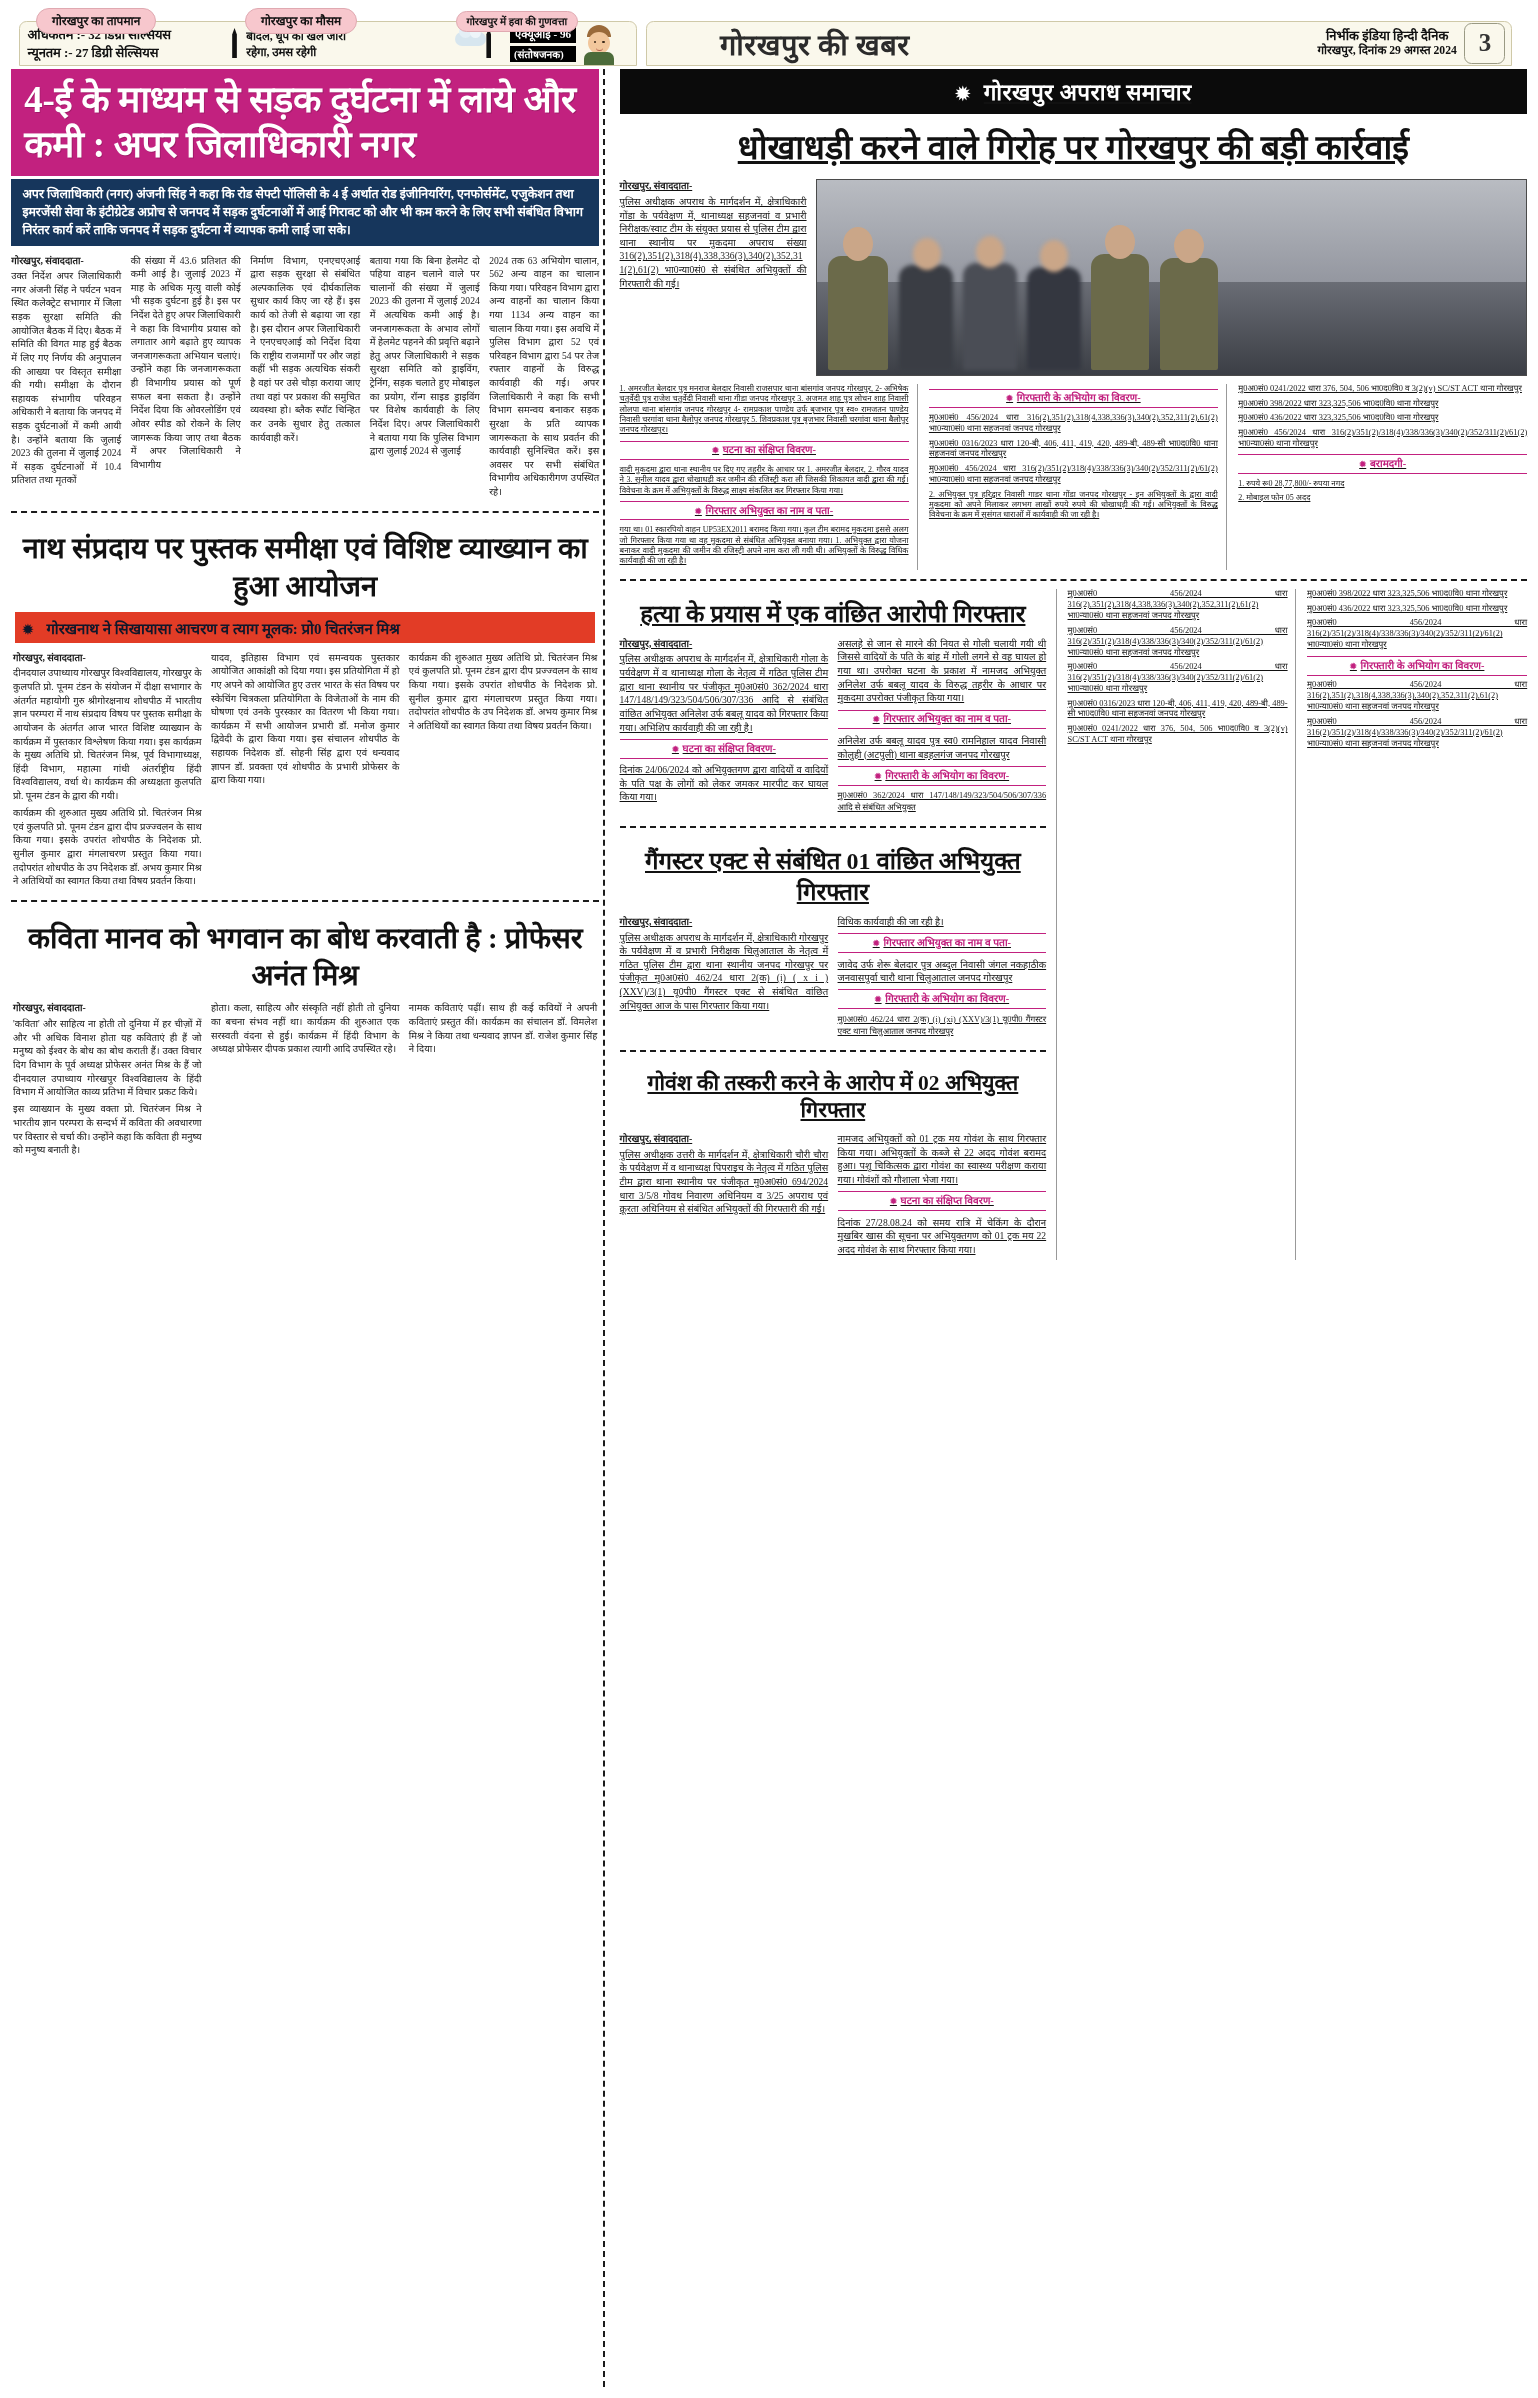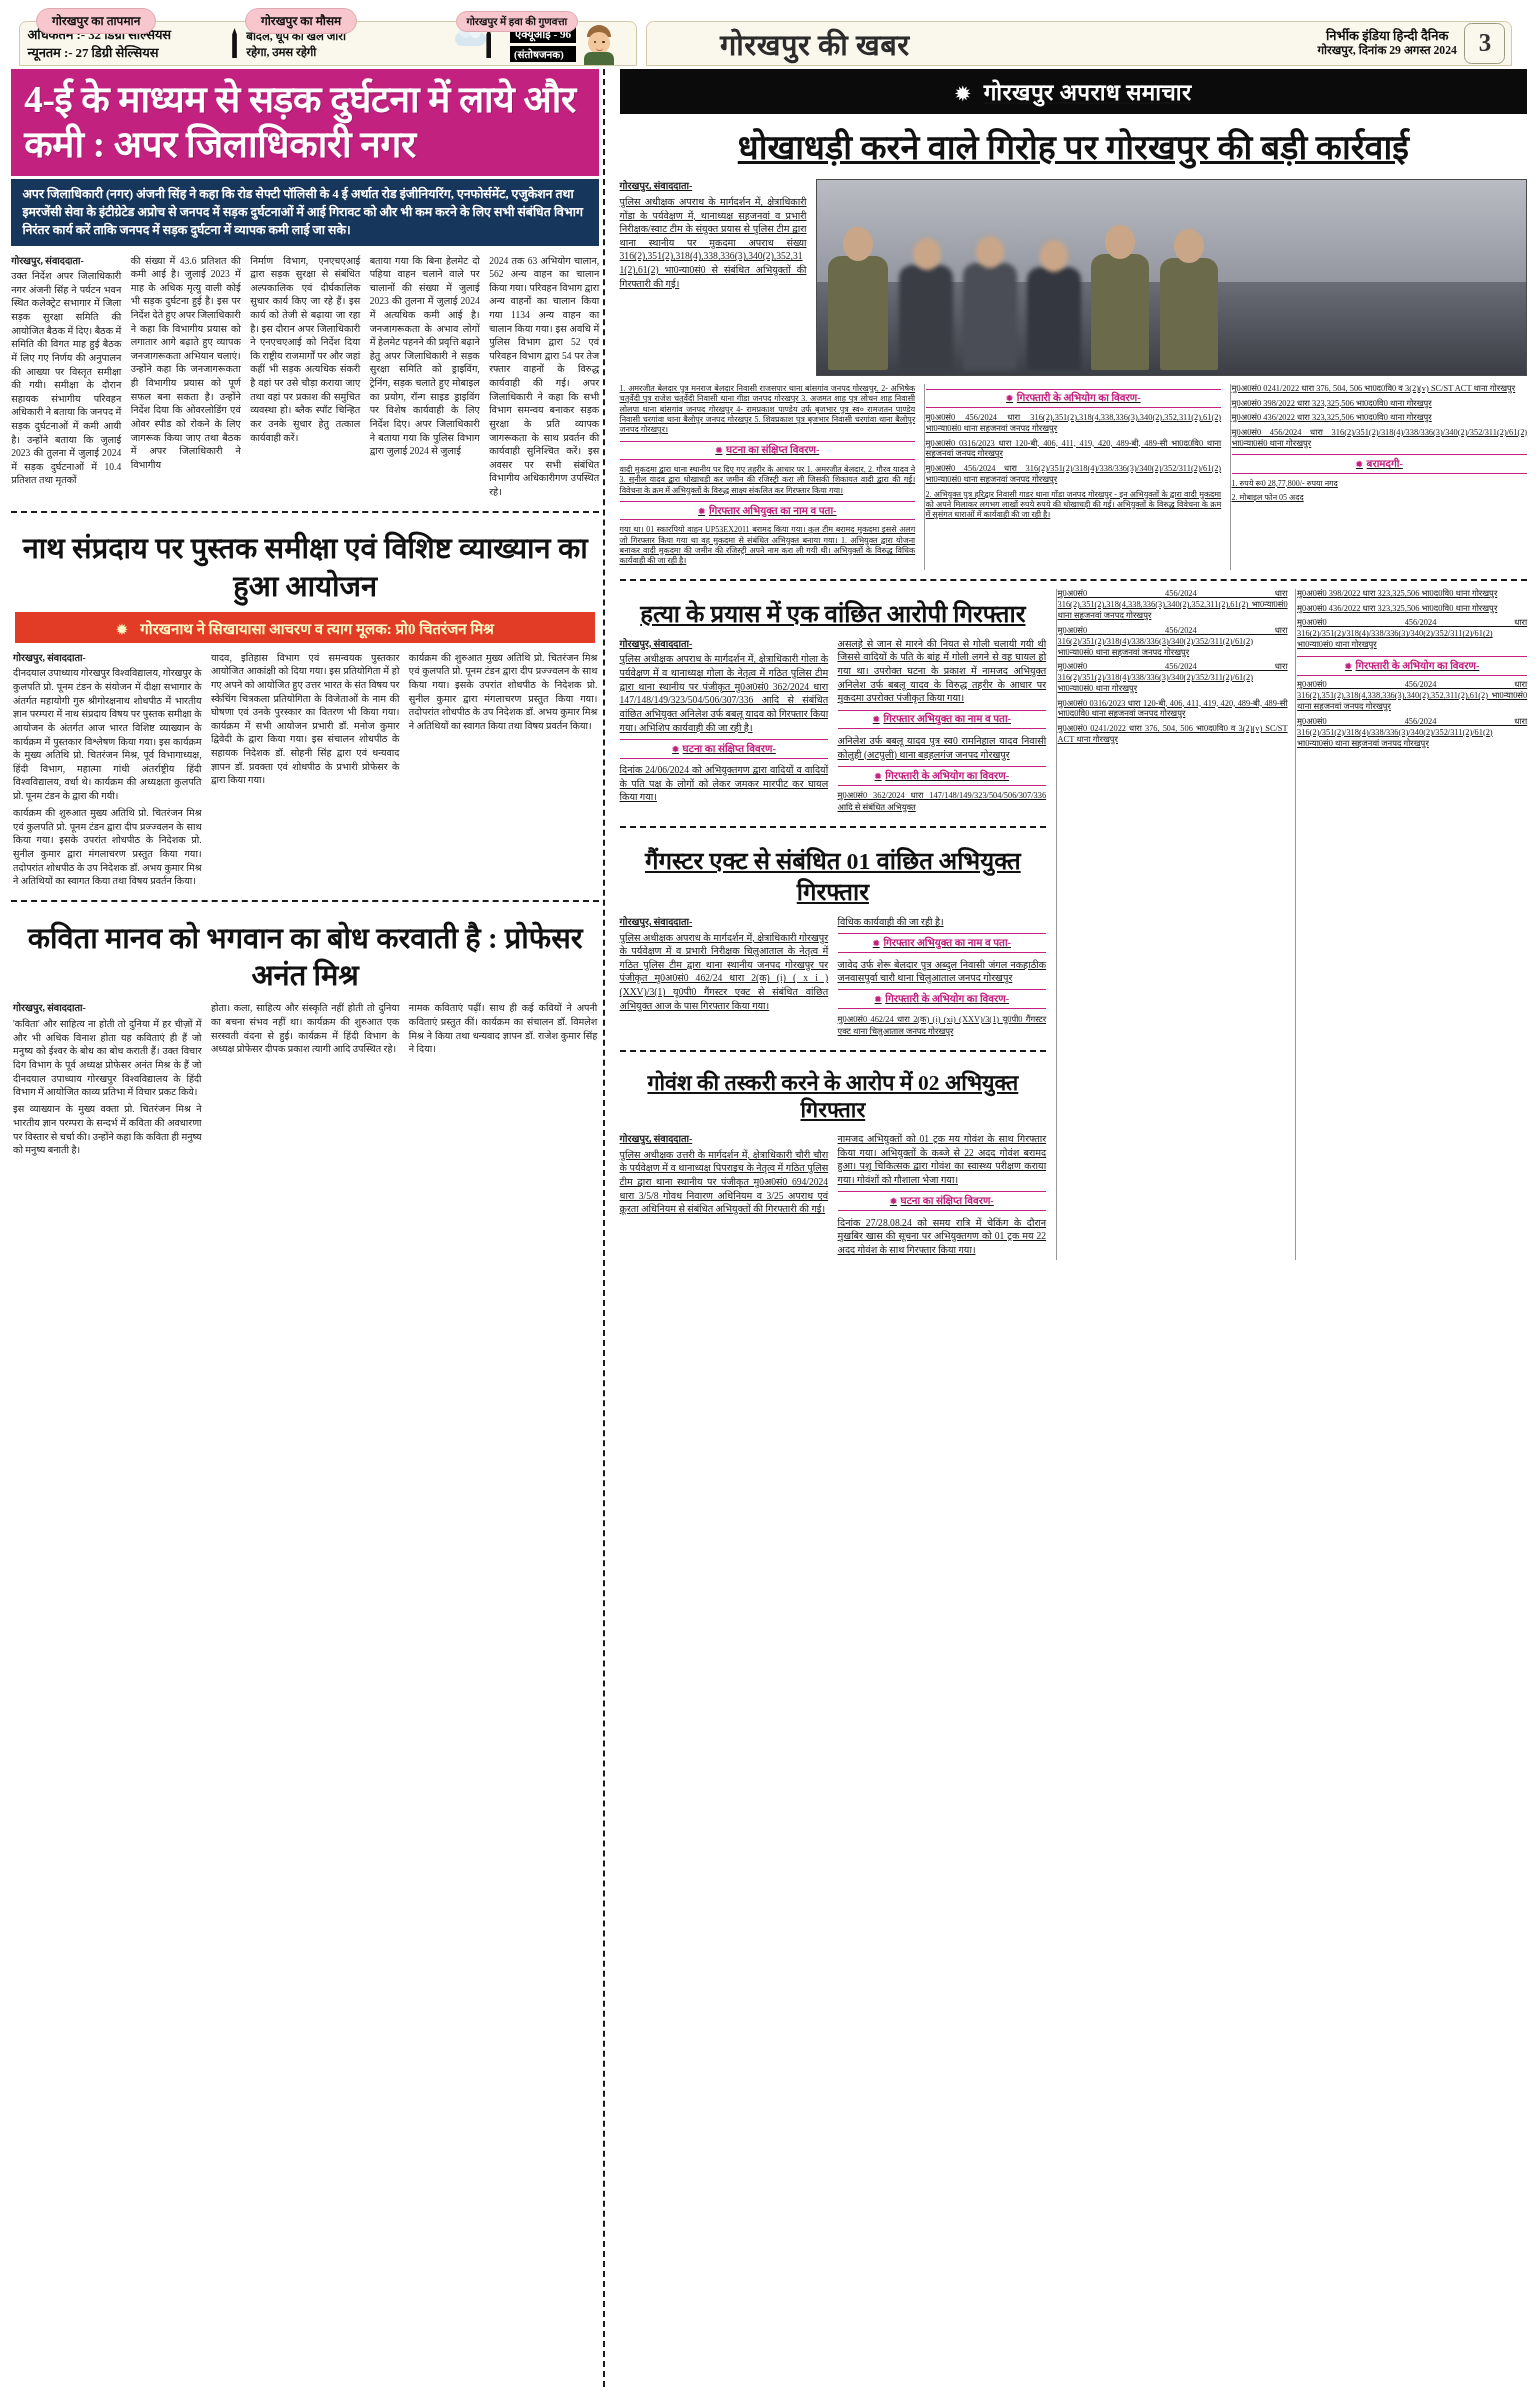--- a/index.html
+++ b/index.html
@@ -219,22 +219,21 @@
     line-height: 1.28;
     text-align: center;
     color: #111;
     padding: 9.4px 5.6px 7.5px 5.6px;
   }
   .sec-headline.small { font-size: 24px; }
   .sec-headline.xsmall { font-size: 21.5px; }
 
   .red-sub {
     background: #e23c26;
-    color: #fef9c3;
-    text-align: center;
+    color: #0f172a;
     font-size: 15px;
     font-weight: bold;
     padding: 5.6px 7.5px;
     margin: 0 1.9px 7.5px 1.9px;
   }
   .red-sub .star { margin-right: 13px; font-size: 13px; }
 
   .hrule { border-top: 1.9px solid #111; margin: 5.6px 0; }
   .hrule.dashed { border-top: 2.8px dashed #1a1a1a; margin: 8.4px 0; }
 
@@ -297,21 +296,21 @@
     padding: 1.9px 0;
     margin: 4.7px 0;
     line-height: 1.3;
   }
   .pinkhead .star { font-size: 8.4px; margin-right: 3.7px; }
   .mono-num {
     font-family: "Liberation Serif", serif;
     font-size: 8.4px;
   }
 
-  .subcol-divider { border-left: 0.9px solid #999; padding-left: 1px; }
+  .subcol-divider { border-left: 0.9px solid #999; padding-left: 11px; }
 
   .sec-block { padding: 0 1.9px; }
   .tiny { font-size: 8px; line-height: 1.3; }
 </style>
 </head>
 <body>
 
 <div class="topstrip">
 
   <div class="pill-row">

